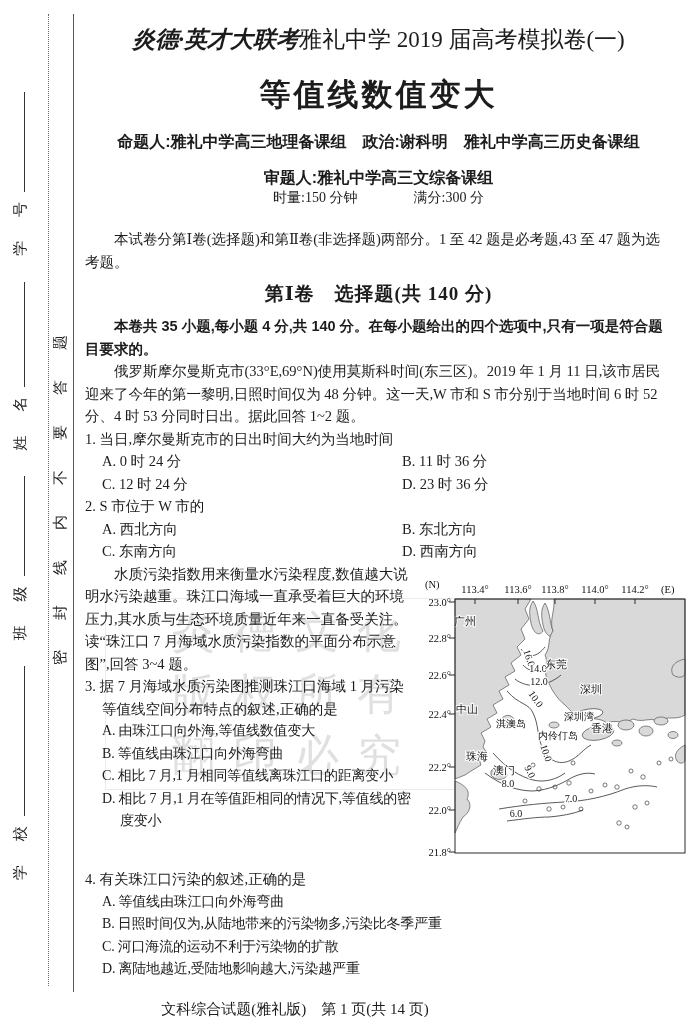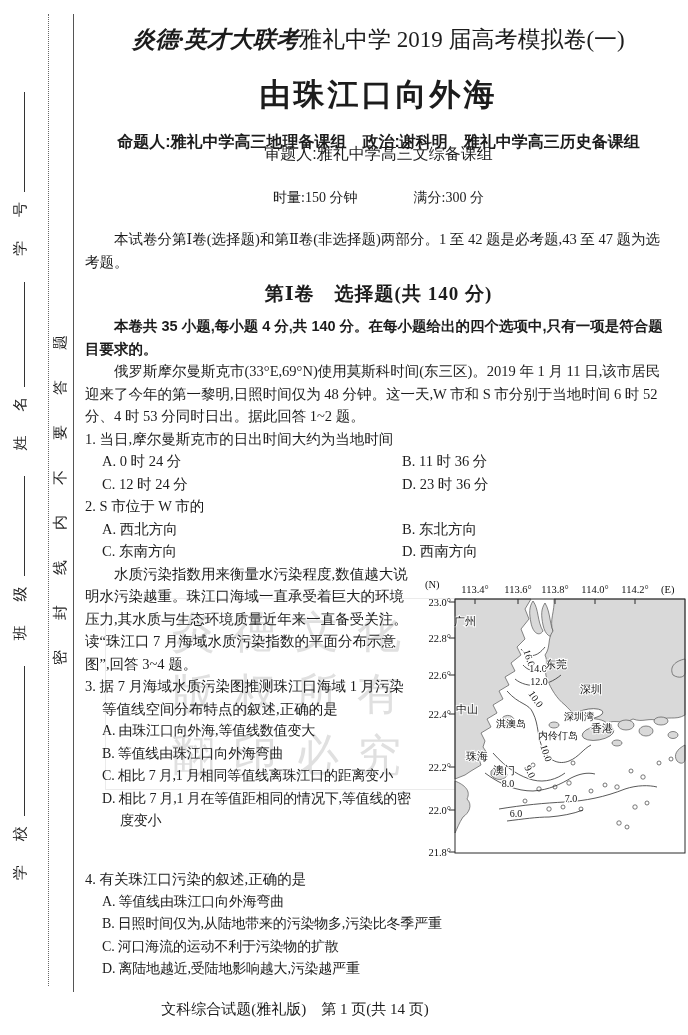--- a/index.html
+++ b/index.html
@@ -25,21 +25,21 @@
              font-family:"Liberation Sans","DejaVu Sans",sans-serif;
              font-size:44px;letter-spacing:18px;color:rgba(135,135,135,.26);}
   .watermark span{text-indent:18px;}
   
   .hdr{position:absolute;left:85px;width:587px;text-align:center;}
   .series-title{top:24px;font-size:23px;}
   .series-title .brush{font-weight:bold;font-style:italic;}
   .exam-title{top:74px;font-size:31px;font-weight:bold;letter-spacing:3px;
               font-family:"Liberation Sans","DejaVu Sans",sans-serif;}
   .authors1{top:132px;font-size:16px;font-weight:bold;font-family:"Liberation Sans","DejaVu Sans",sans-serif;}
-  .authors2{top:144px;font-size:16px;font-weight:normal;font-family:"Liberation Sans","DejaVu Sans",sans-serif;}
+  .authors2{top:168px;font-size:16px;font-weight:bold;font-family:"Liberation Sans","DejaVu Sans",sans-serif;}
   .meta-line{top:189px;font-size:14px;}
   
   .content{position:absolute;left:85px;top:228px;width:587px;z-index:1;
            font-size:14.5px;line-height:22.5px;}
   .content p{margin:0;}
   .notice{text-indent:2em;}
   .sec-title{margin:8px 0;font-size:19px;font-weight:bold;text-align:center;line-height:26px;letter-spacing:1px;}
   .sec-note{text-indent:2em;font-weight:bold;font-family:"Liberation Sans","DejaVu Sans",sans-serif;}
   .material{text-indent:2em;}
   .stem{padding-left:17px;text-indent:-17px;}
@@ -74,21 +74,21 @@
   <div class="seal-dotted"></div>
   <div class="content-border"></div>
   <div class="side-colA">
     <span class="fld">学 校</span><span class="blank b-school"></span><span class="fld">班 级</span><span class="blank b-class"></span><span class="fld">姓 名</span><span class="blank b-name"></span><span class="fld">学 号</span><span class="blank b-num"></span>
   </div>
   <div class="side-colB">密封线内不要答题</div>
 
   <div class="hdr series-title">
     <span class="brush">炎德·英才大联考</span><span>雅礼中学 2019 届高考模拟卷(一)</span>
   </div>
-  <div class="hdr exam-title">由珠江口向外海</div>
+  <div class="hdr exam-title">等值线数值变大</div>
   <div class="hdr authors1">命题人:雅礼中学高三地理备课组　政治:谢科明　雅礼中学高三历史备课组</div>
   <div class="hdr authors2">审题人:雅礼中学高三文综备课组</div>
   <div class="hdr meta-line">时量:150 分钟　　　　满分:300 分</div>
 
   <div class="content">
     <p class="notice">本试卷分第Ⅰ卷(选择题)和第Ⅱ卷(非选择题)两部分。1 至 42 题是必考题,43 至 47 题为选考题。</p>
     <div class="sec-title">第Ⅰ卷　选择题(共 140 分)</div>
     <p class="sec-note">本卷共 35 小题,每小题 4 分,共 140 分。在每小题给出的四个选项中,只有一项是符合题目要求的。</p>
     <p class="material">俄罗斯摩尔曼斯克市(33°E,69°N)使用莫斯科时间(东三区)。2019 年 1 月 11 日,该市居民迎来了今年的第一黎明,日照时间仅为 48 分钟。这一天,W 市和 S 市分别于当地时间 6 时 52 分、4 时 53 分同时日出。据此回答 1~2 题。</p>
 

